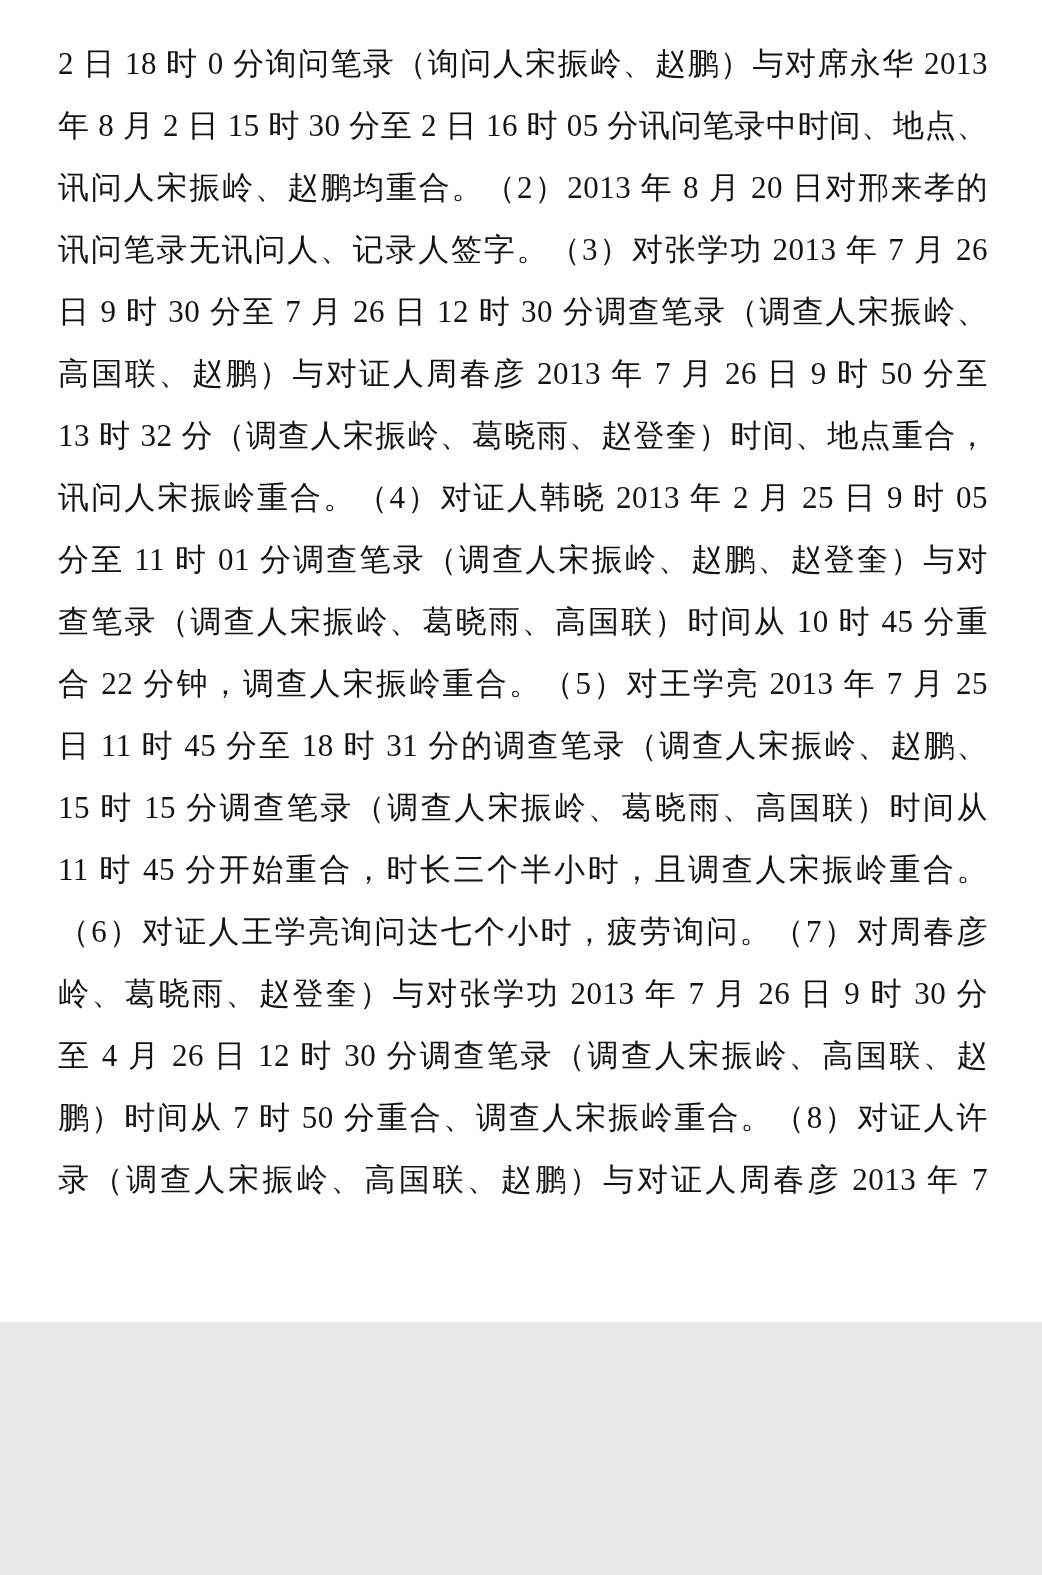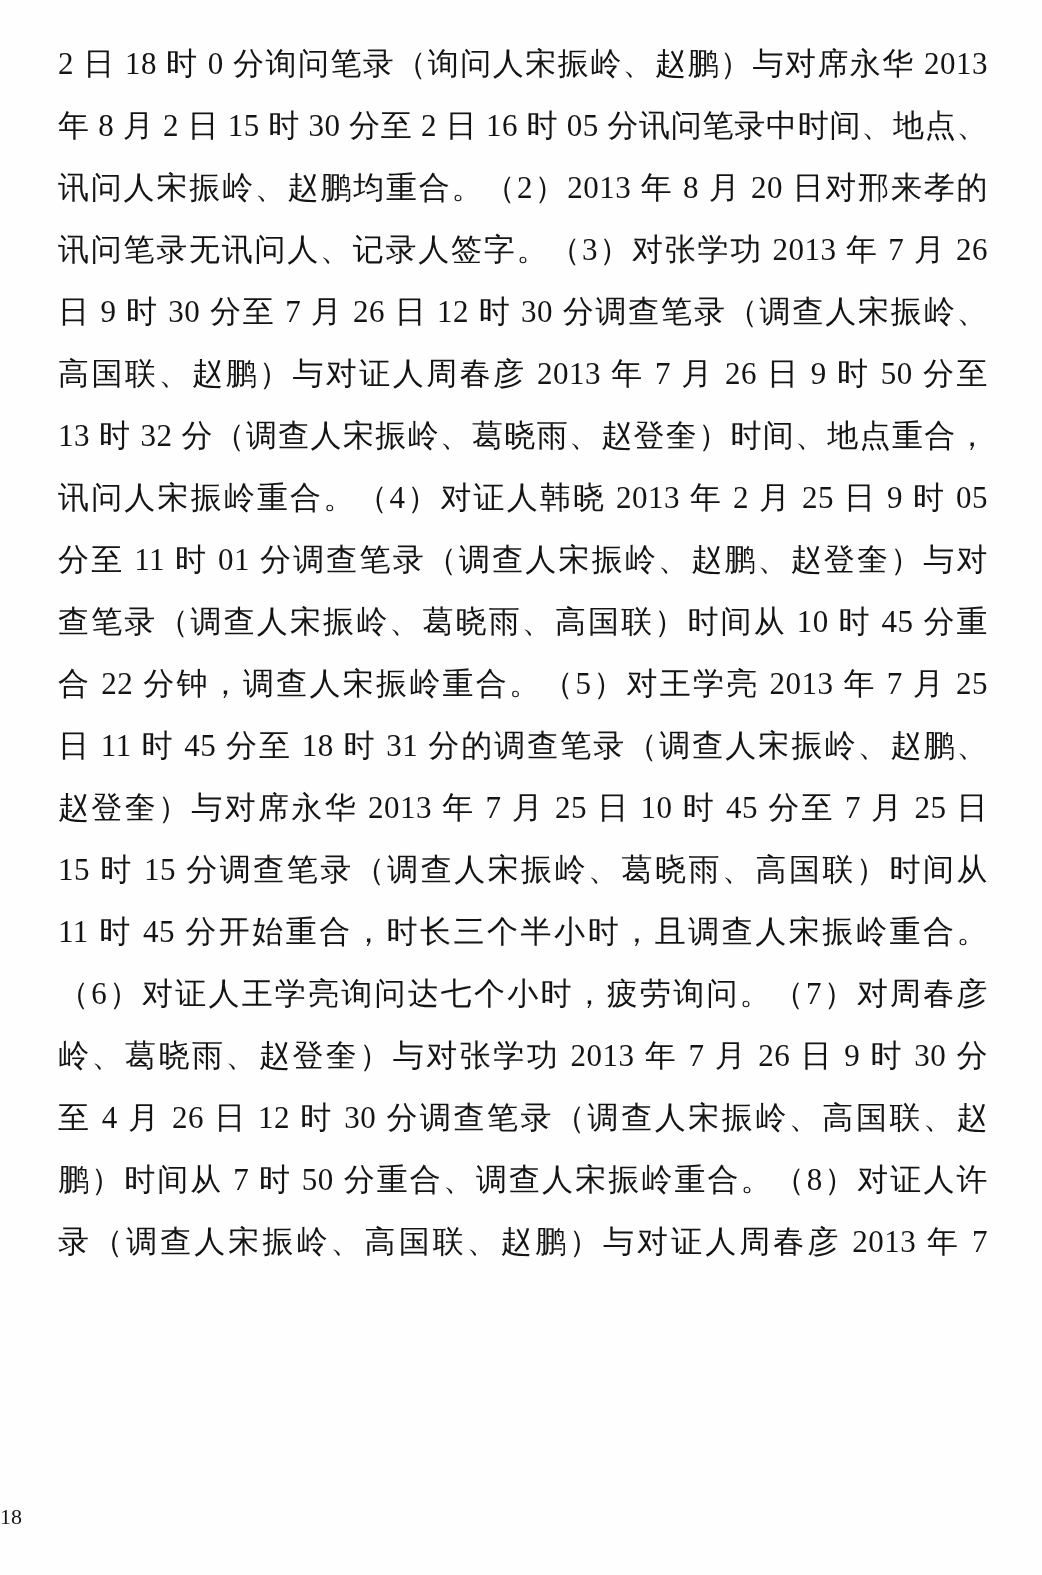--- a/index.html
+++ b/index.html
@@ -3,21 +3,21 @@
 <meta charset="utf-8">
 <style>
   html, body {
     margin: 0;
     padding: 0;
     background: #e8e8e8;
   }
   .page {
     position: relative;
     width: 1042px;
-    height: 1575px;
+    height: 1322px;
     margin: 0 auto;
     background: #fefefe;
     color: #141414;
     font-family: "Liberation Serif", "DejaVu Serif", serif;
     overflow: hidden;
   }
   .text-block {
     position: absolute;
     left: 58px;
     top: 33px;
@@ -54,21 +54,20 @@
     <div class="line">讯问人宋振岭、赵鹏均重合。（2）2013 年 8 月 20 日对邢来孝的</div>
     <div class="line">讯问笔录无讯问人、记录人签字。（3）对张学功 2013 年 7 月 26</div>
     <div class="line">日 9 时 30 分至 7 月 26 日 12 时 30 分调查笔录（调查人宋振岭、</div>
     <div class="line">高国联、赵鹏）与对证人周春彦 2013 年 7 月 26 日 9 时 50 分至</div>
     <div class="line">13 时 32 分（调查人宋振岭、葛晓雨、赵登奎）时间、地点重合，</div>
     <div class="line">讯问人宋振岭重合。（4）对证人韩晓 2013 年 2 月 25 日 9 时 05</div>
     <div class="line">分至 11 时 01 分调查笔录（调查人宋振岭、赵鹏、赵登奎）与对</div>
     <div class="line">查笔录（调查人宋振岭、葛晓雨、高国联）时间从 10 时 45 分重</div>
     <div class="line">合 22 分钟，调查人宋振岭重合。（5）对王学亮 2013 年 7 月 25</div>
     <div class="line">日 11 时 45 分至 18 时 31 分的调查笔录（调查人宋振岭、赵鹏、</div>
-    <div class="line">赵登奎）与对席永华 2013 年 7 月 25 日 10 时 45 分至 7 月 25 日</div>
     <div class="line">15 时 15 分调查笔录（调查人宋振岭、葛晓雨、高国联）时间从</div>
     <div class="line">11 时 45 分开始重合，时长三个半小时，且调查人宋振岭重合。</div>
     <div class="line">（6）对证人王学亮询问达七个小时，疲劳询问。（7）对周春彦</div>
     <div class="line">岭、葛晓雨、赵登奎）与对张学功 2013 年 7 月 26 日 9 时 30 分</div>
     <div class="line">至 4 月 26 日 12 时 30 分调查笔录（调查人宋振岭、高国联、赵</div>
     <div class="line">鹏）时间从 7 时 50 分重合、调查人宋振岭重合。（8）对证人许</div>
     <div class="line">录（调查人宋振岭、高国联、赵鹏）与对证人周春彦 2013 年 7</div>
   </div>
   <div class="page-number">18</div>
 </div>

